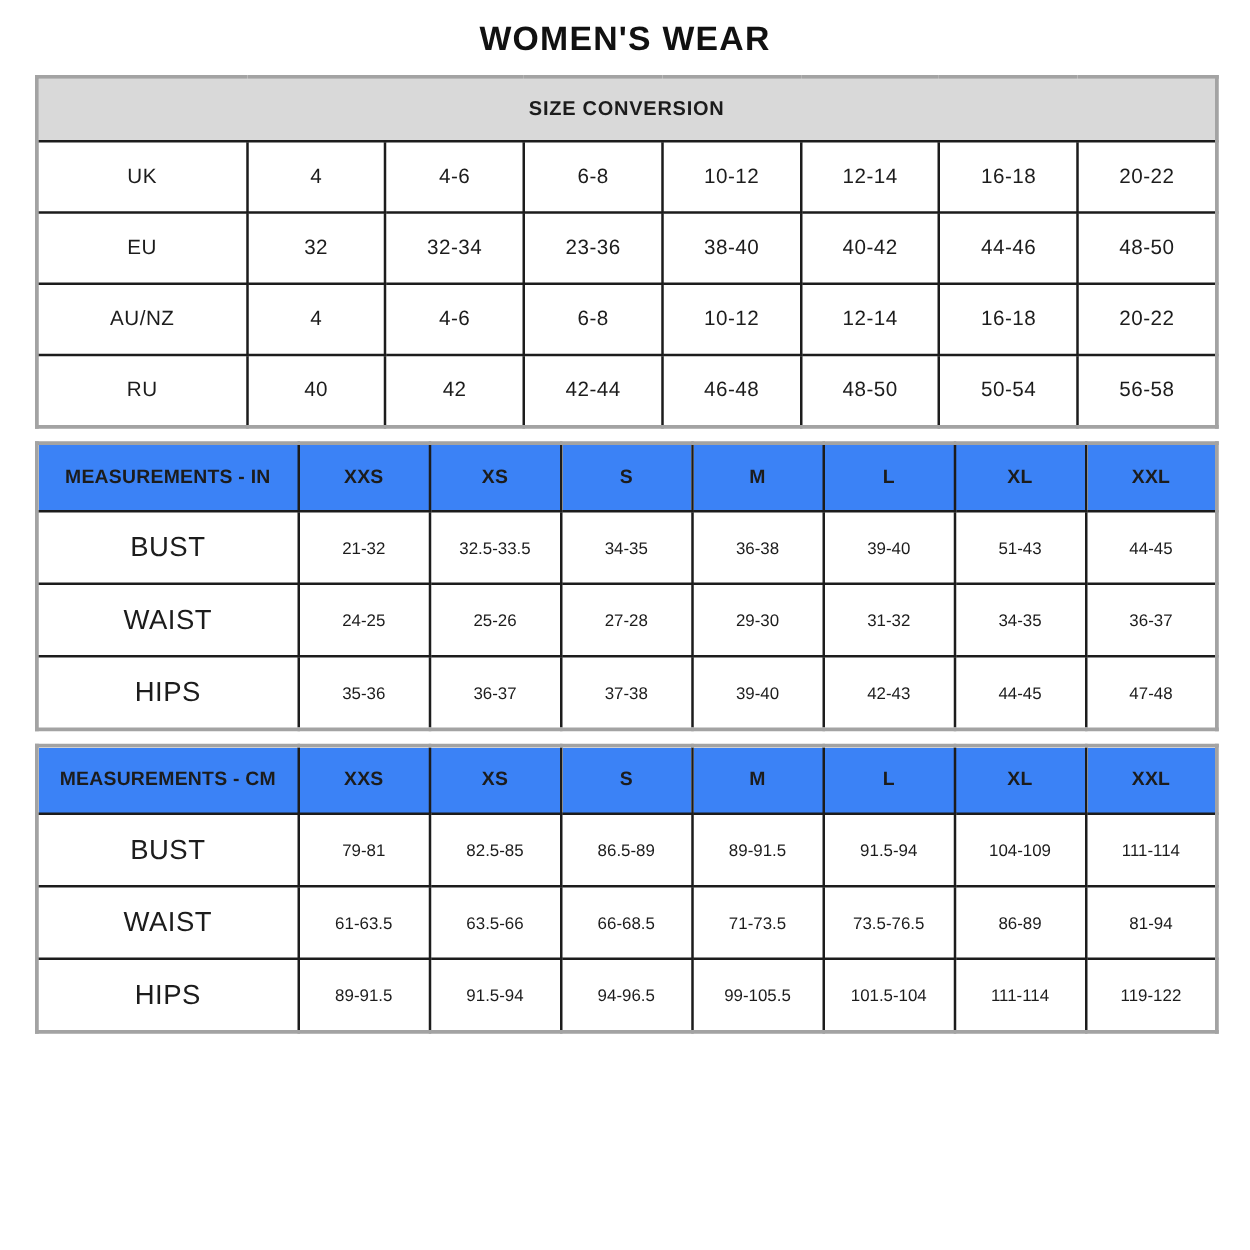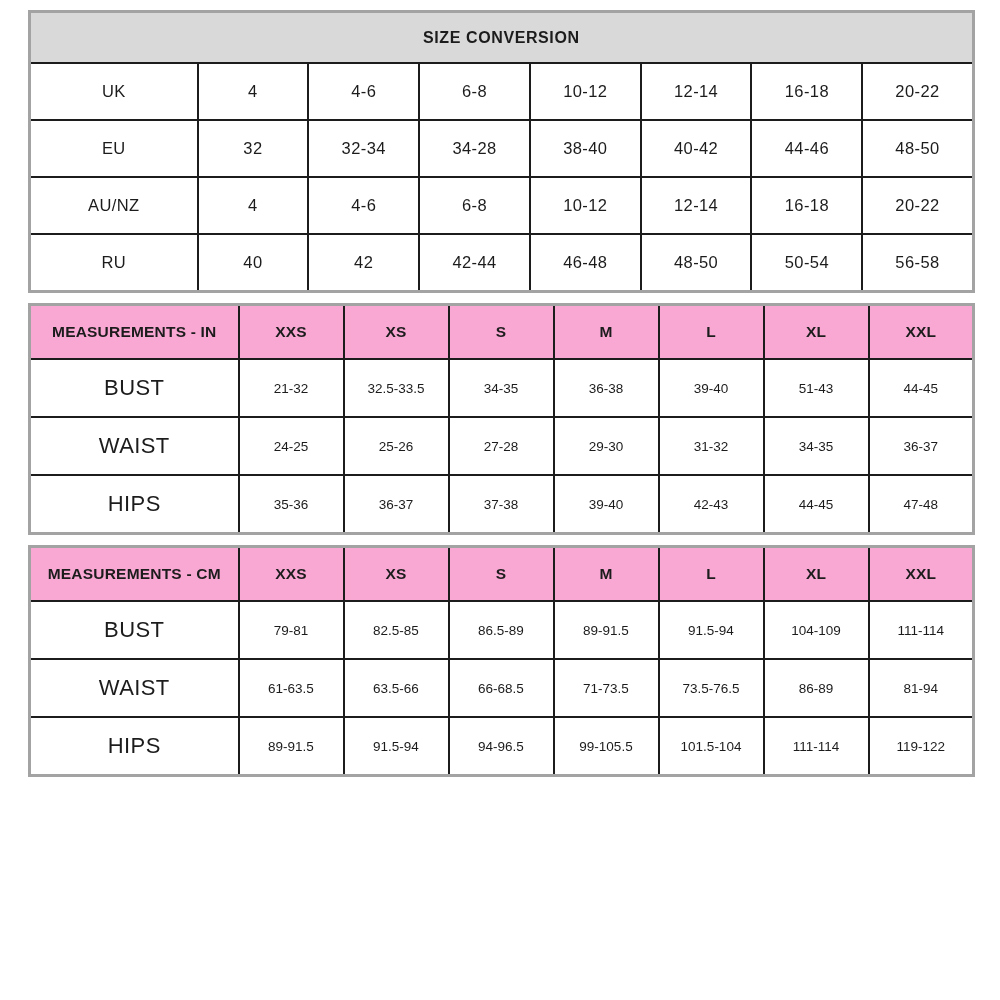--- a/index.html
+++ b/index.html
@@ -50,21 +50,21 @@
   .t1 td {
     height: 55px;
     font-size: 16.5px;
     letter-spacing: 0.4px;
     font-weight: 400;
   }
   
   .t23 { margin-bottom: 10px; }
   .t23 .head-row td {
     height: 52px;
-    background: #f9a8d4;
+    background: #3b82f6;
     font-weight: 700;
     font-size: 15.5px;
     letter-spacing: 0.2px;
   }
   .t23 .head-row .measure-title {
     font-size: 15.5px;
   }
   .t23 td {
     height: 56px;
     font-size: 13.5px;
@@ -73,20 +73,21 @@
   .t23 .row-label {
     font-size: 22px;
     letter-spacing: 0.4px;
   }
 </style>
 </head>
 <body>
 
 <div class="page">
 
+  <div class="page-title">WOMEN'S WEAR</div>
 
   <table class="t1">
     <colgroup>
       <col style="width:168px">
       <col style="width:110.8px">
         <col style="width:110.8px">
         <col style="width:110.8px">
       <col style="width:110.8px">
         <col style="width:110.8px">
         <col style="width:110.8px">
@@ -103,21 +104,21 @@
       <td>6-8</td>
       <td>10-12</td>
       <td>12-14</td>
       <td>16-18</td>
       <td>20-22</td>
     </tr>
     <tr>
       <td class="row-label">EU</td>
       <td>32</td>
       <td>32-34</td>
-      <td>34-28</td>
+      <td>23-36</td>
       <td>38-40</td>
       <td>40-42</td>
       <td>44-46</td>
       <td>48-50</td>
     </tr>
     <tr>
       <td class="row-label">AU/NZ</td>
       <td>4</td>
       <td>4-6</td>
       <td>6-8</td>

